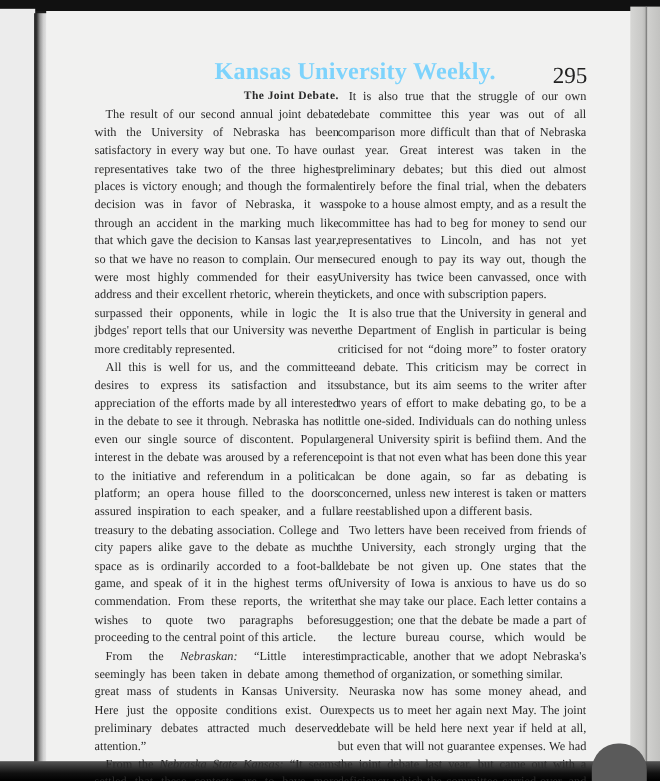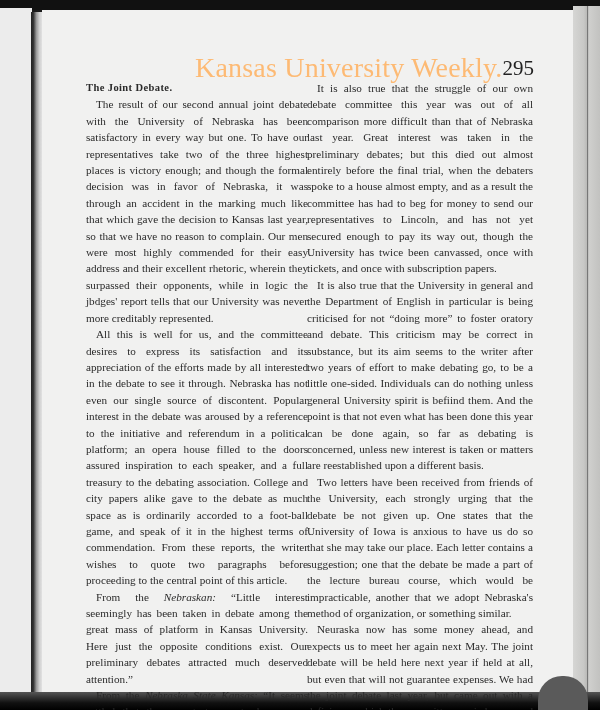--- a/index.html
+++ b/index.html
@@ -33,36 +33,37 @@
     background: linear-gradient(to bottom, #555 0%, #111 60%, #000 100%);
   }
   .thumb {
     position: absolute; left: 538px; top: 676px; width: 50px; height: 40px;
     border-radius: 24px 24px 0 0; background: #5a5a5a;
   }
   .header {
     position: absolute; left: 90px; top: 52px; width: 450px; height: 30px;
   }
   .running-title {
-    position: absolute; left: 105px; top: 0; font-size: 28px; color: #fdba74; letter-spacing: 0.2px;
+    position: absolute; left: 105px; top: 0; font-size: 22px; color: #7dd3fc; letter-spacing: 0.2px;
     font-family: "Liberation Serif", "DejaVu Serif", serif;
+    font-weight: bold;
   }
   .page-number {
     position: absolute; right: 6px; top: 4px; font-size: 21px; color: #222;
     font-family: "Liberation Serif", "DejaVu Serif", serif;
   }
   .col {
     position: absolute; top: 80px; width: 222px;
     font-family: "Liberation Serif", "DejaVu Serif", serif;
     font-size: 11.2px; line-height: 16.4px; color: #2a2a2a; text-align: justify;
   }
   .col-left { left: 86px; }
   .col-right { left: 307px; top: 80px; width: 226px; }
   .article-title {
-    text-align: left; font-weight: bold; font-size: 10.5px; letter-spacing: 0.4px; margin: 0;
+    text-align: right; font-weight: bold; font-size: 10.5px; letter-spacing: 0.4px; margin: 0;
     line-height: 16.4px;
   }
   .col p { margin: 0; text-indent: 10px; }
   .col em { }
 </style>
 </head>
 <body>
 
 <div class="top-edge"></div>
 <div class="left-page"></div>
@@ -74,21 +75,21 @@
 
 <div class="header">
   <span class="running-title">Kansas University Weekly.</span>
   <span class="page-number">295</span>
 </div>
 
 <div class="col col-left">
   <h2 class="article-title">The Joint Debate.</h2>
   <p>The result of our second annual joint debate with the University of Nebraska has been satisfactory in every way but one. To have our representatives take two of the three highest places is victory enough; and though the formal decision was in favor of Nebraska, it was through an accident in the marking much like that which gave the decision to Kansas last year, so that we have no reason to complain. Our men were most highly commended for their easy address and their excellent rhetoric, wherein they surpassed their opponents, while in logic the jbdges' report tells that our University was never more creditably represented.</p>
   <p>All this is well for us, and the committee desires to express its satisfaction and its appreciation of the efforts made by all interested in the debate to see it through. Nebraska has not even our single source of discontent. Popular interest in the debate was aroused by a reference to the initiative and referendum in a political platform; an opera house filled to the doors assured inspiration to each speaker, and a full treasury to the debating association. College and city papers alike gave to the debate as much space as is ordinarily accorded to a foot-ball game, and speak of it in the highest terms of commendation. From these reports, the writer wishes to quote two paragraphs before proceeding to the central point of this article.</p>
-  <p><span>From the </span><em>Nebraskan:</em><span> “Little interest seemingly has been taken in debate among the great mass of platform in Kansas University. Here just the opposite conditions exist. Our preliminary debates attracted much deserved attention.”</span></p>
+  <p><span>From the </span><em>Nebraskan:</em><span> “Little interest seemingly has been taken in debate among the great mass of students in Kansas University. Here just the opposite conditions exist. Our preliminary debates attracted much deserved attention.”</span></p>
   <p><span>From the </span><em>Nebraska State Kansas:</em><span> “It seems settled that these contests are to have more popularity in the University of Nebraska than the old oratorical meetings. The credit for inaugurating this series belongs to Prof. J. W. Adams, of the English Department.”</span></p>
 
 </div>
 
 <div class="col col-right">
   <p>It is also true that the struggle of our own debate committee this year was out of all comparison more difficult than that of Nebraska last year. Great interest was taken in the preliminary debates; but this died out almost entirely before the final trial, when the debaters spoke to a house almost empty, and as a result the committee has had to beg for money to send our representatives to Lincoln, and has not yet secured enough to pay its way out, though the University has twice been canvassed, once with tickets, and once with subscription papers.</p>
   <p>It is also true that the University in general and the Department of English in particular is being criticised for not “doing more” to foster oratory and debate. This criticism may be correct in substance, but its aim seems to the writer after two years of effort to make debating go, to be a little one-sided. Individuals can do nothing unless general University spirit is befiind them. And the point is that not even what has been done this year can be done again, so far as debating is concerned, unless new interest is taken or matters are reestablished upon a different basis.</p>
   <p>Two letters have been received from friends of the University, each strongly urging that the debate be not given up. One states that the University of Iowa is anxious to have us do so that she may take our place. Each letter contains a suggestion; one that the debate be made a part of the lecture bureau course, which would be impracticable, another that we adopt Nebraska's method of organization, or something similar.</p>
   <p>Neuraska now has some money ahead, and expects us to meet her again next May. The joint debate will be held here next year if held at all, but even that will not guarantee expenses. We had the joint debate last year, but came out with a deficiency which the committee carried over, and is practically carrying still. After this unpleasant experience, no member of the present committee is likely to care to serve on it again in any capacity whatever.</p>
 

